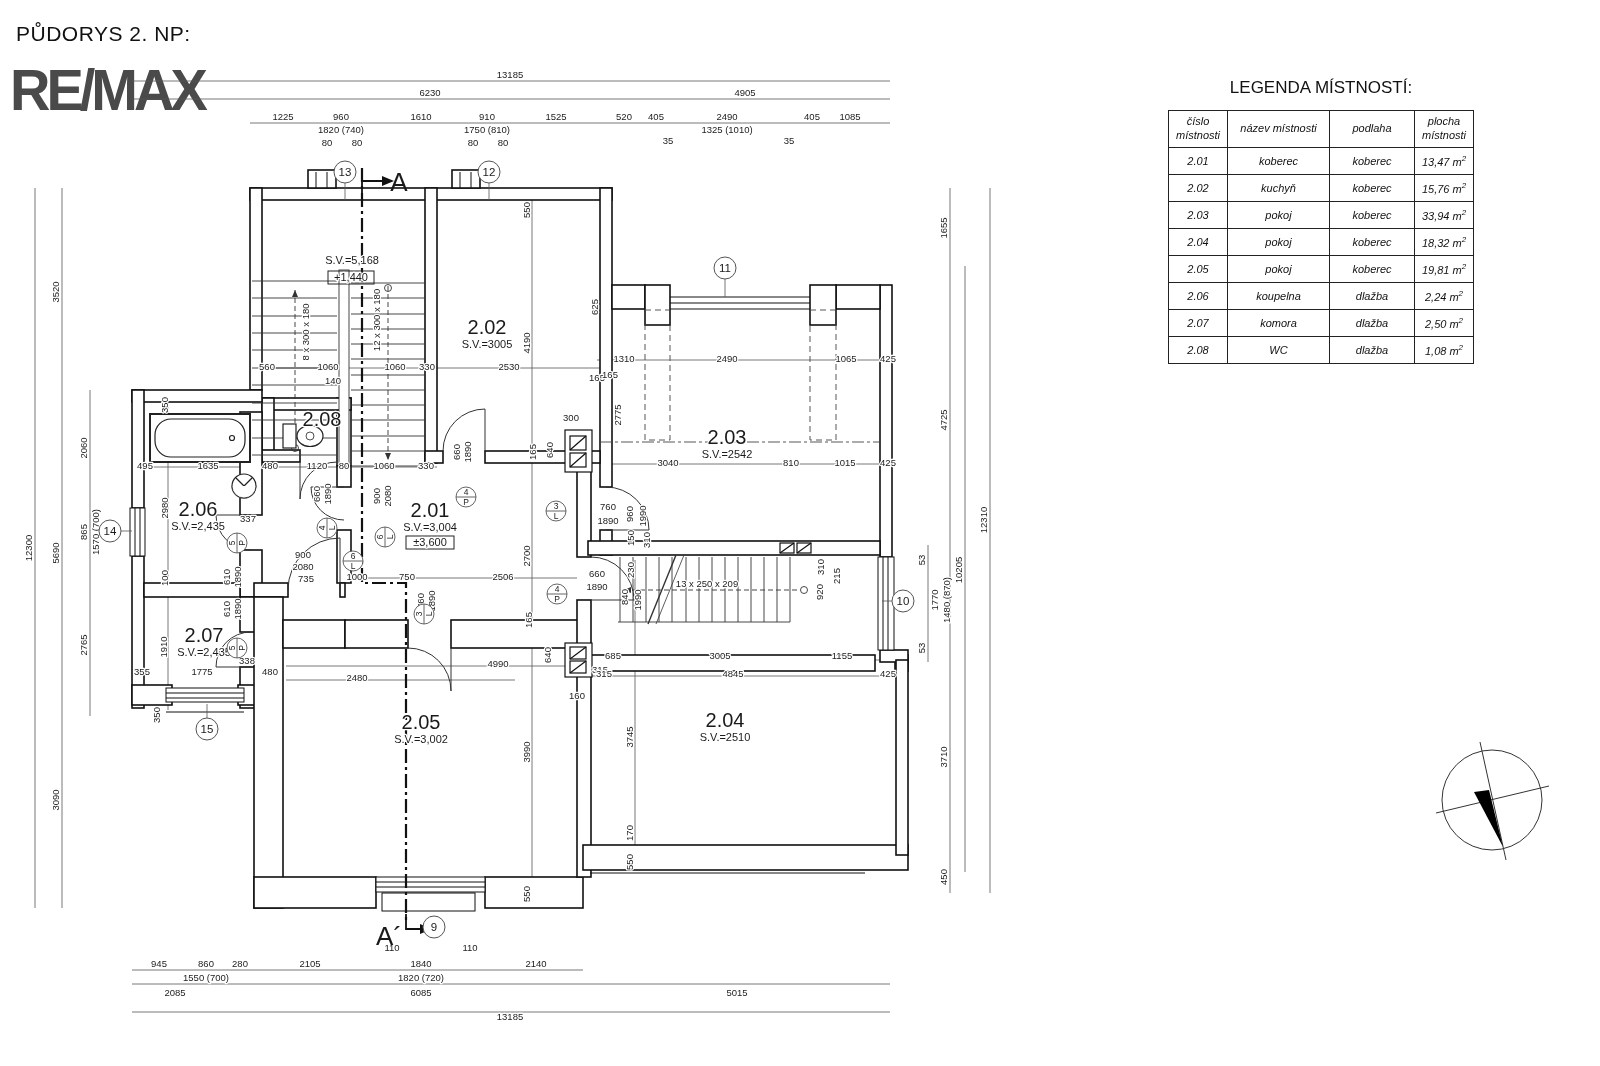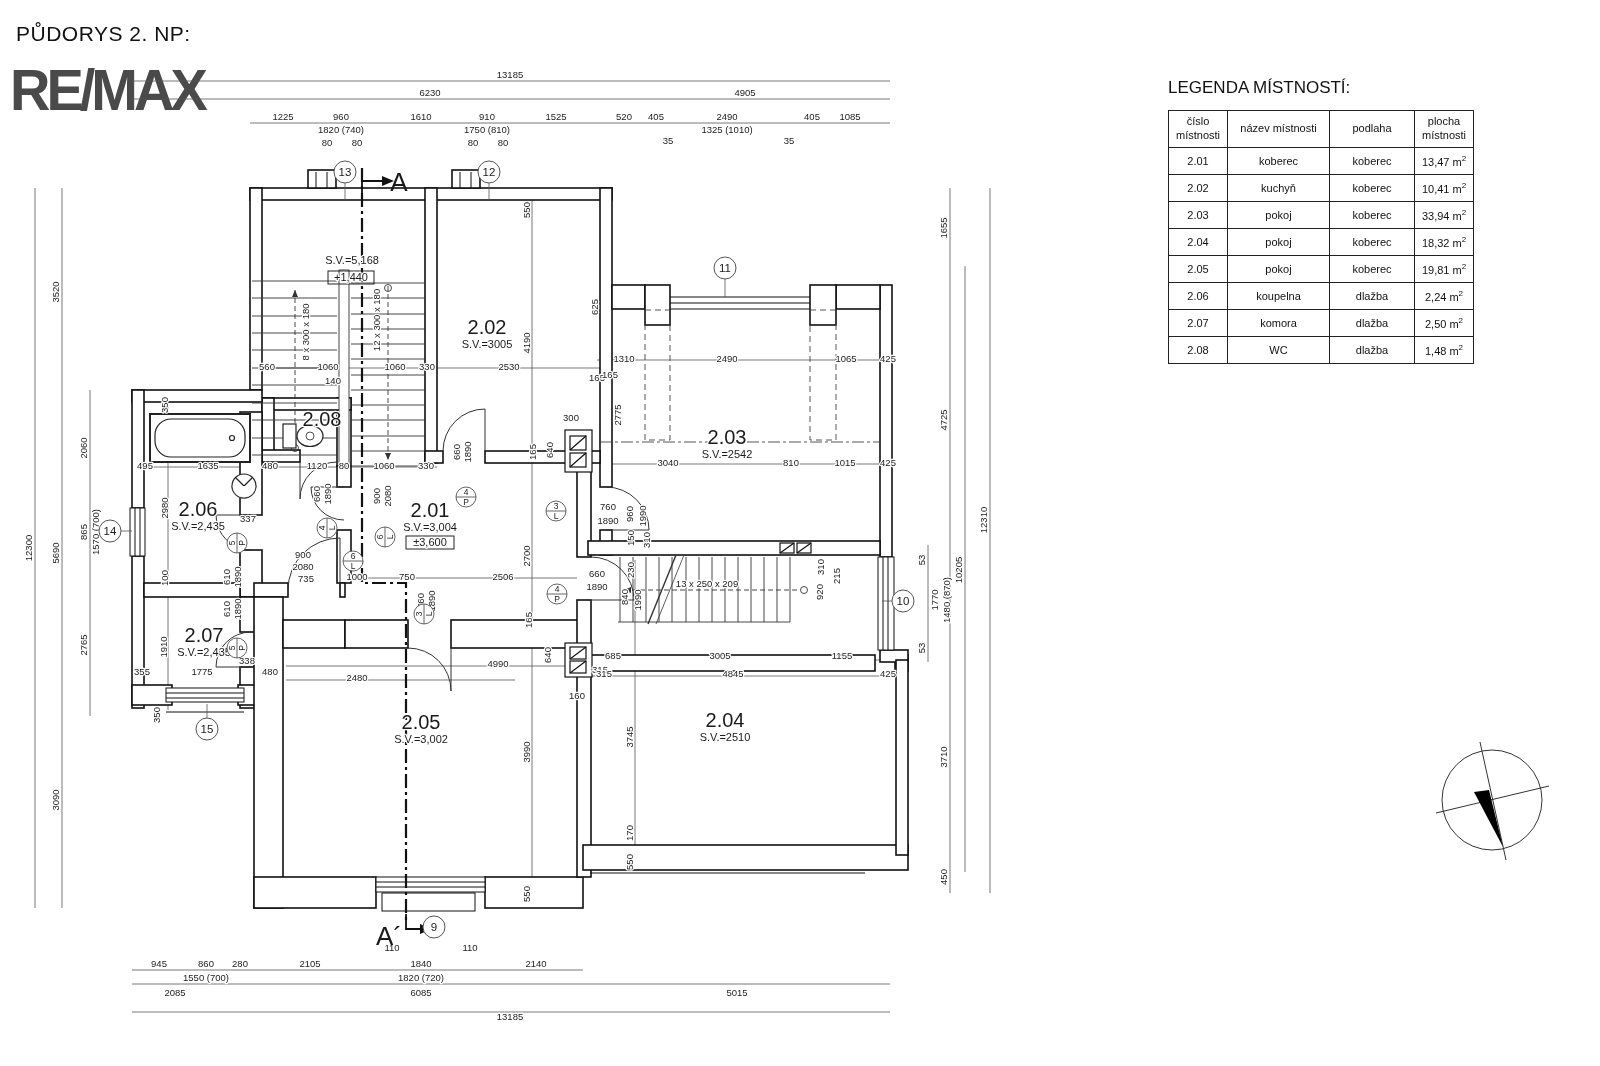--- a/index.html
+++ b/index.html
@@ -11,22 +11,22 @@
   svg.plan{position:absolute;left:0;top:0;}
   svg text{font-family:"Liberation Sans",sans-serif;text-anchor:middle;fill:#1a1a1a;
     paint-order:stroke;stroke:#fff;stroke-width:2.4px;stroke-linejoin:round;}
   svg text.dim{font-size:9.5px;fill:#222;}
   svg text.room{font-size:20px;}
   svg text.sv{font-size:11px;}
   svg text.sec{font-size:26px;stroke-width:0;}
   svg text.mk{font-size:11.5px;stroke-width:0;}
   svg text.dt{font-size:8.5px;stroke-width:0;}
   .legend{position:absolute;left:1168px;top:78px;}
-  .legend-title{font-size:17px;color:#111;margin-bottom:12px;}
-  table.leg{border-collapse:collapse;}
+  .legend-title{font-size:17px;color:#111;margin-bottom:12px;text-align:center;}
+  table.leg{border-collapse:collapse;font-style:italic;}
   table.leg th,table.leg td{border:1px solid #222;font-size:11px;font-weight:normal;
     text-align:center;padding:2px 3px;color:#111;background:#fff;}
   table.leg th{height:32px;line-height:1.25;}
   table.leg td{height:22px;}
   table.leg sup{font-size:8px;}
   .c0{width:52px}.c1{width:95px}.c2{width:78px}.c3{width:52px}
 </style>
 </head>
 <body>
 
@@ -543,21 +543,21 @@
           <tr>
             <td class="c0">2.01</td>
             <td class="c1">koberec</td>
             <td class="c2">koberec</td>
             <td class="c3"><span>13,47 m</span><sup>2</sup></td>
           </tr>
           <tr>
             <td class="c0">2.02</td>
             <td class="c1">kuchyň</td>
             <td class="c2">koberec</td>
-            <td class="c3"><span>10,41 m</span><sup>2</sup></td>
+            <td class="c3"><span>15,76 m</span><sup>2</sup></td>
           </tr>
           <tr>
             <td class="c0">2.03</td>
             <td class="c1">pokoj</td>
             <td class="c2">koberec</td>
             <td class="c3"><span>33,94 m</span><sup>2</sup></td>
           </tr>
           <tr>
             <td class="c0">2.04</td>
             <td class="c1">pokoj</td>
@@ -579,18 +579,18 @@
           <tr>
             <td class="c0">2.07</td>
             <td class="c1">komora</td>
             <td class="c2">dlažba</td>
             <td class="c3"><span>2,50 m</span><sup>2</sup></td>
           </tr>
           <tr>
             <td class="c0">2.08</td>
             <td class="c1">WC</td>
             <td class="c2">dlažba</td>
-            <td class="c3"><span>1,48 m</span><sup>2</sup></td>
+            <td class="c3"><span>1,08 m</span><sup>2</sup></td>
           </tr>
         </tbody>
     </table>
   </div>
 </div>
 
 </body></html>

